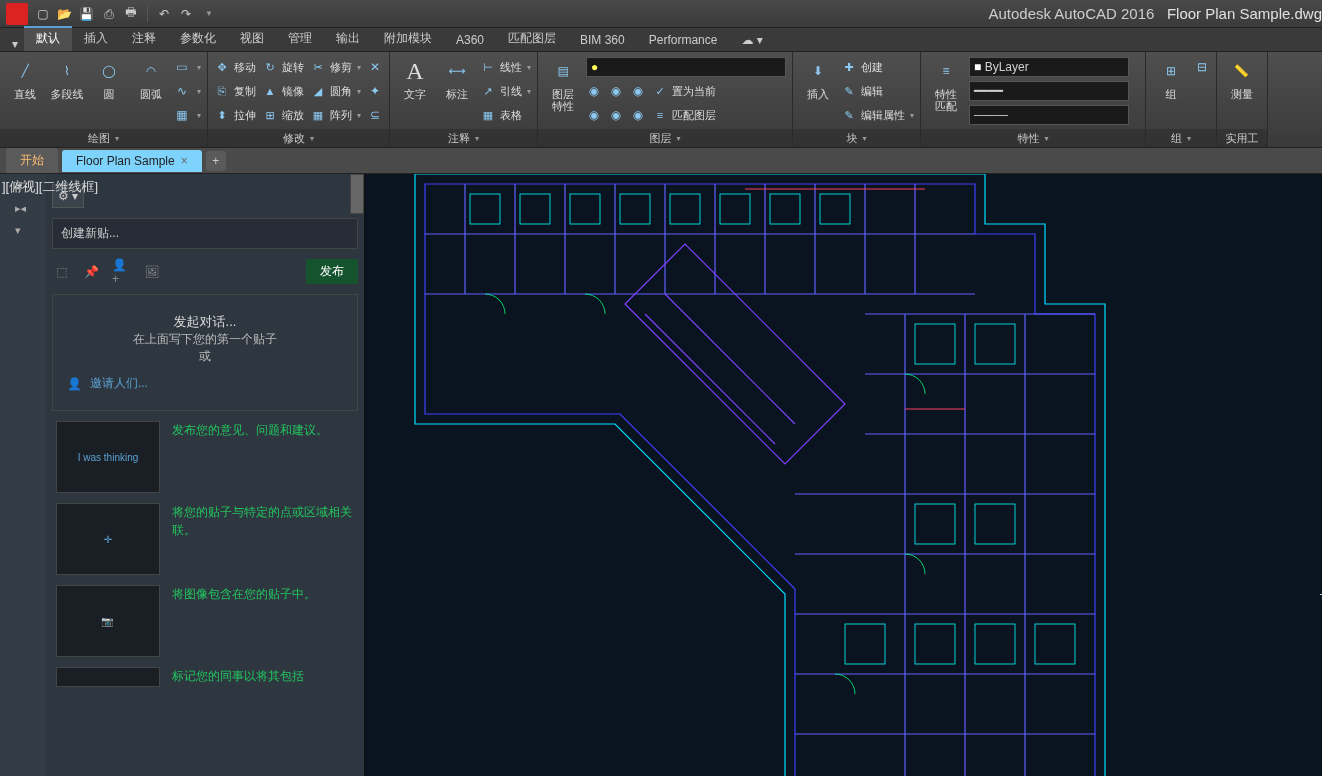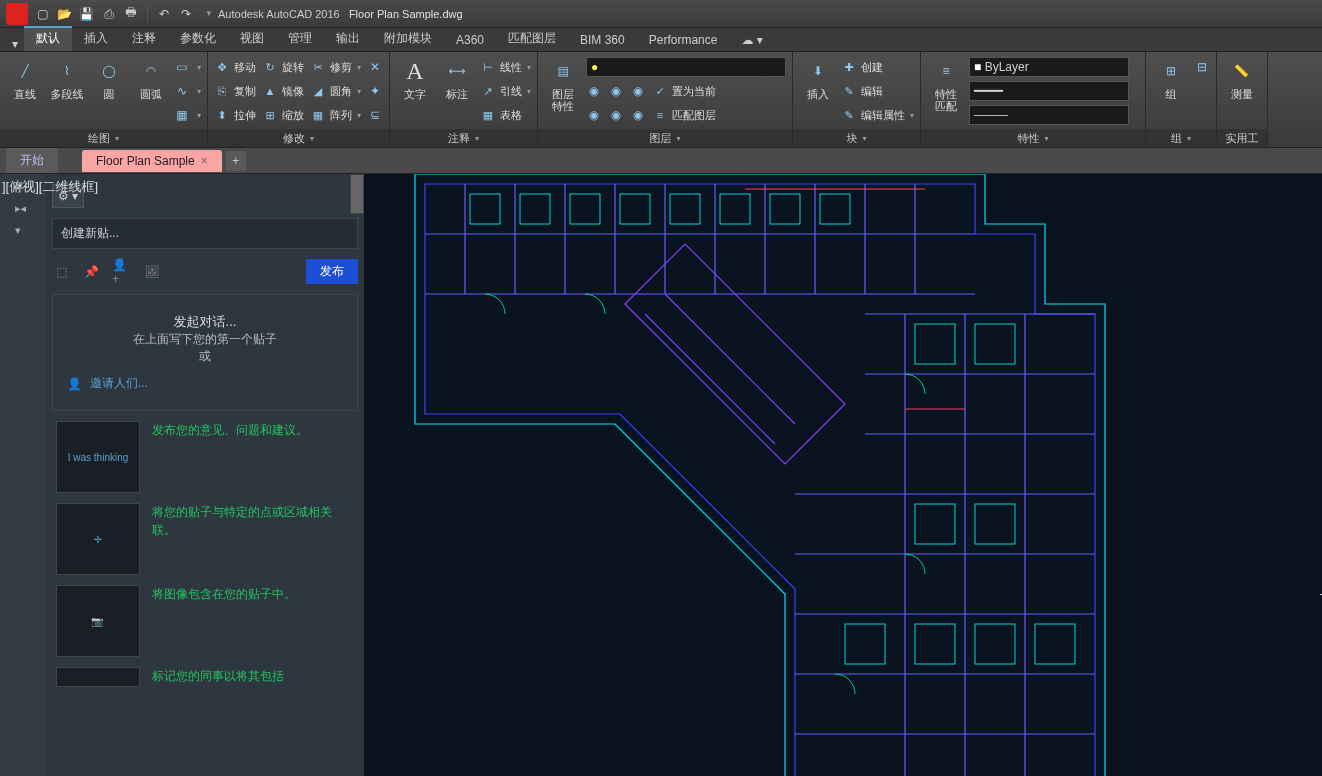--- a/index.html
+++ b/index.html
@@ -4,21 +4,21 @@
 <style>
 * { margin: 0; padding: 0; box-sizing: border-box; font-family: "Microsoft YaHei", "Segoe UI", sans-serif; }
 body { background: #1f252e; color: #d0d0d0; font-size: 12px; width: 1322px; height: 776px; overflow: hidden; }
 
 
 .titlebar { height: 28px; background: linear-gradient(#4a4a4a, #3a3a3a); display: flex; align-items: center; border-bottom: 1px solid #222; }
 .app-icon { width: 22px; height: 22px; background: #d22; margin: 0 6px; border-radius: 2px; }
 .titlebar-qat { display: flex; gap: 4px; align-items: center; }
 .qat-btn { width: 18px; height: 18px; display: flex; align-items: center; justify-content: center; color: #ccc; cursor: pointer; }
 .qat-sep { width: 1px; height: 16px; background: #555; margin: 0 3px; }
-.titlebar-title { flex: 1; text-align: left; color: #ccc; font-size: 11px; }
+.titlebar-title { flex: 1; text-align: right; color: #ccc; font-size: 15px; }
 .titlebar-title .filename { color: #e0e0e0; }
 
 
 .ribbon-tabs { height: 24px; background: #3a3a3a; display: flex; align-items: flex-end; border-bottom: 1px solid #222; }
 .ribbon-tab { padding: 4px 12px; color: #ccc; font-size: 12px; cursor: pointer; }
 .ribbon-tab.active { background: #4f4f4f; border-top: 2px solid #5aa0d0; color: #fff; padding-top: 2px; }
 .ribbon-menu { width: 18px; text-align: center; color: #ccc; margin-left: 6px; }
 
 
 .ribbon { height: 96px; background: linear-gradient(#4f4f4f, #3a3a3a); display: flex; border-bottom: 1px solid #222; }
@@ -30,43 +30,43 @@
 .ribbon-big-label { font-size: 11px; color: #ddd; text-align: right; line-height: 1.1; }
 .ribbon-small-grid { display: flex; flex-direction: column; gap: 2px; padding-top: 2px; }
 .ribbon-small-row { display: flex; gap: 6px; align-items: center; height: 22px; }
 .ribbon-small { display: flex; align-items: center; gap: 4px; color: #ddd; font-size: 11px; }
 .ribbon-small-icon { width: 16px; height: 16px; display:inline-flex; align-items:center; justify-content:center; color: #8cc8f0; }
 .drop-arrow { font-size: 8px; color: #999; margin-left: 1px; }
 .layer-combo { width: 200px; height: 20px; background: #1a1a1a; border: 1px solid #555; display: flex; align-items: center; padding: 0 4px; }
 
 
 .doctabs { height: 26px; background: #4a4a4a; display: flex; align-items: center; gap: 4px; padding-left: 6px; border-bottom: 1px solid #222; }
-.doctab { padding: 4px 14px; background: #5a5a5a; color: #c4b5fd; font-size: 12px; border-radius: 3px 3px 0 0; cursor: pointer; display:flex; gap:6px; align-items:center;}
-.doctab.active { background: #fca5a5; color: #222; margin-left: 20px; }
+.doctab { padding: 4px 14px; background: #5a5a5a; color: #fdba74; font-size: 12px; border-radius: 3px 3px 0 0; cursor: pointer; display:flex; gap:6px; align-items:center;}
+.doctab.active { background: #7dd3fc; color: #222; }
 .doctab-add { width: 20px; height: 20px; background: #5a5a5a; border-radius: 3px; display:flex; align-items:center; justify-content:center; color:#ccc; cursor:pointer; }
 
 
 .main { display: flex; height: 602px; }
 .viewport-label { position: absolute; top: 178px; left: 2px; font-size: 13px; color: #ddd; z-index:5;}
 
 
 .sidepanel { width: 365px; background: #2e3640; border-right: 1px solid #111; display: flex; }
 .sidepanel-rail { width: 46px; background: #333b44; display: flex; flex-direction: column; align-items: center; padding-top: 6px; gap: 6px; }
 .rail-btn { width: 16px; height: 16px; color: #aaa; cursor: pointer; font-size:11px; }
 .sidepanel-content { flex: 1; padding: 10px 6px; display: flex; flex-direction: column; gap: 10px; position:relative;}
 .sp-settings { width: 32px; height: 24px; border: 1px solid #555; background: #3a424c; display:flex; align-items:center; justify-content:center; color:#ccc; }
 .sp-input { background: #262d36; border: 1px solid #444; padding: 6px 8px; color: #ccc; font-size: 12px; }
 .sp-toolbar { display: flex; align-items: center; gap: 10px; }
 .sp-tool { width: 20px; height: 20px; color: #888; display:flex; align-items:center; justify-content:center; }
-.sp-publish { background: #1d4ed8; color: #fff; padding: 4px 14px; margin-left: auto; cursor: pointer; font-size: 12px; }
+.sp-publish { background: #14532d; color: #fff; padding: 4px 14px; margin-left: auto; cursor: pointer; font-size: 12px; }
 .sp-box { border: 1px solid #444; padding: 18px 14px; text-align: center; color: #bbb; font-size: 12px; }
 .sp-box .title { color: #ddd; font-size: 13px; }
 .sp-invite { display: flex; align-items: center; gap: 8px; color: #5aa0d0; margin-top: 10px; justify-content: flex-start; }
 .sp-card { display: flex; gap: 12px; padding: 0 4px; }
-.sp-card-thumb { width: 84px; height: 72px; background: #1a1f26; border: 1px solid #444; flex-shrink: 0; display:flex; align-items:center; justify-content:center; color:#5aa0d0; font-size:10px; }
+.sp-card-thumb { width: 104px; height: 72px; background: #1a1f26; border: 1px solid #444; flex-shrink: 0; display:flex; align-items:center; justify-content:center; color:#5aa0d0; font-size:10px; }
 .sp-card-text { font-size: 12px; color: #22c55e; line-height: 1.5; }
 .sp-scroll { position:absolute; right:0; top:0; width:14px; height:40px; background:#666; border:1px solid #444;}
 
 
 .canvas { flex: 1; background: #0a1420; position: relative; overflow: hidden; }
 .canvas svg { position: absolute; top: 0; left: 0; }
 .crosshair { position: absolute; top: 420px; left: 1005px; pointer-events:none;}
 .crosshair::before { content:''; position:absolute; width:100px; height:1px; background:#ccc; left:-50px; top:0;}
 .crosshair::after { content:''; position:absolute; width:1px; height:100px; background:#ccc; left:0; top:-50px;}
 

